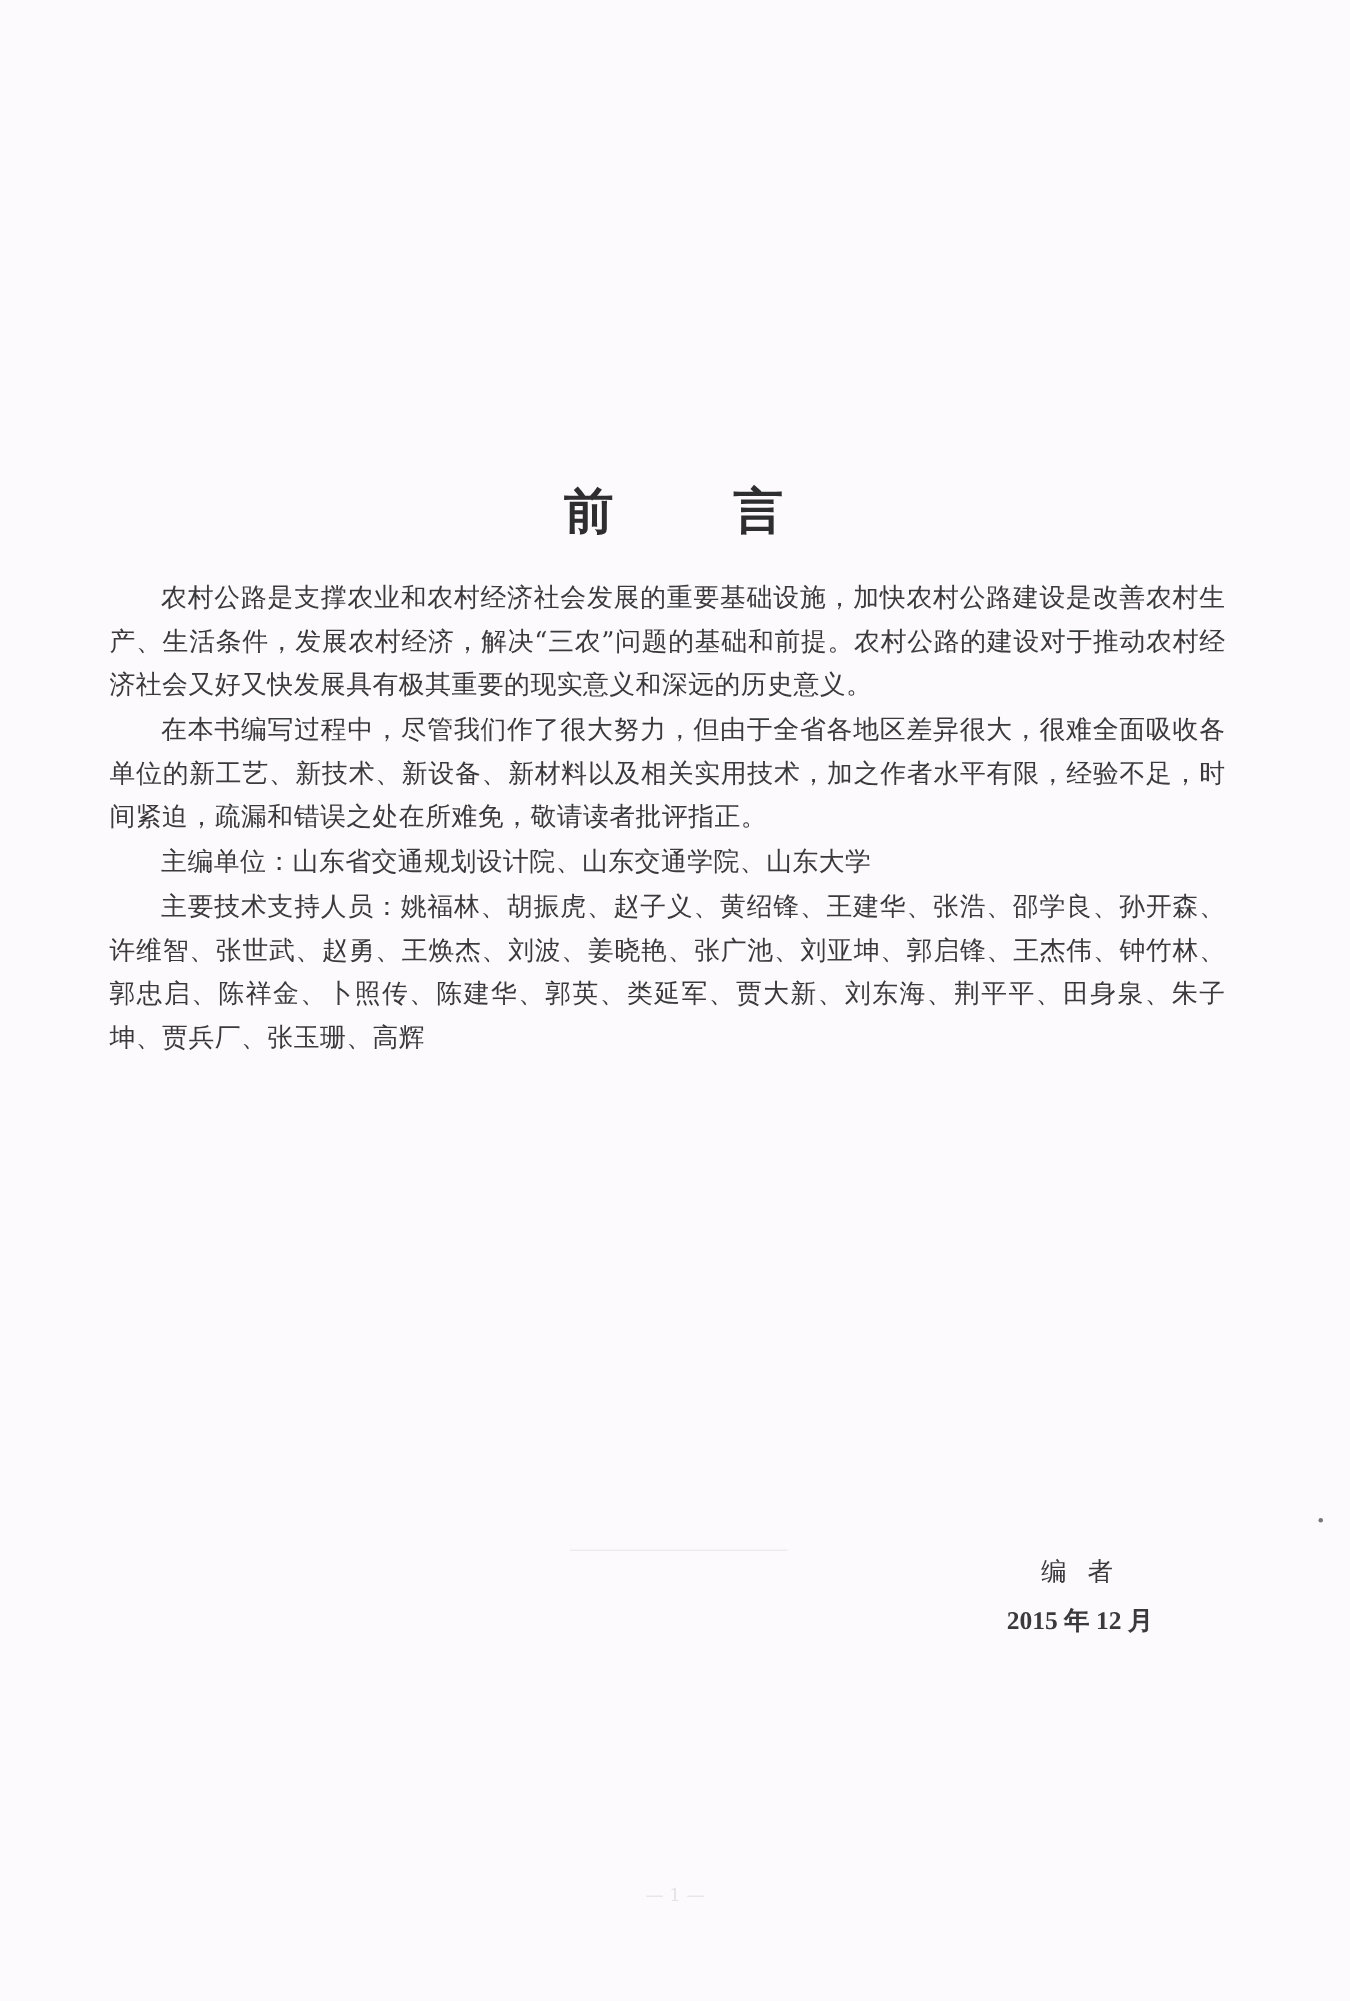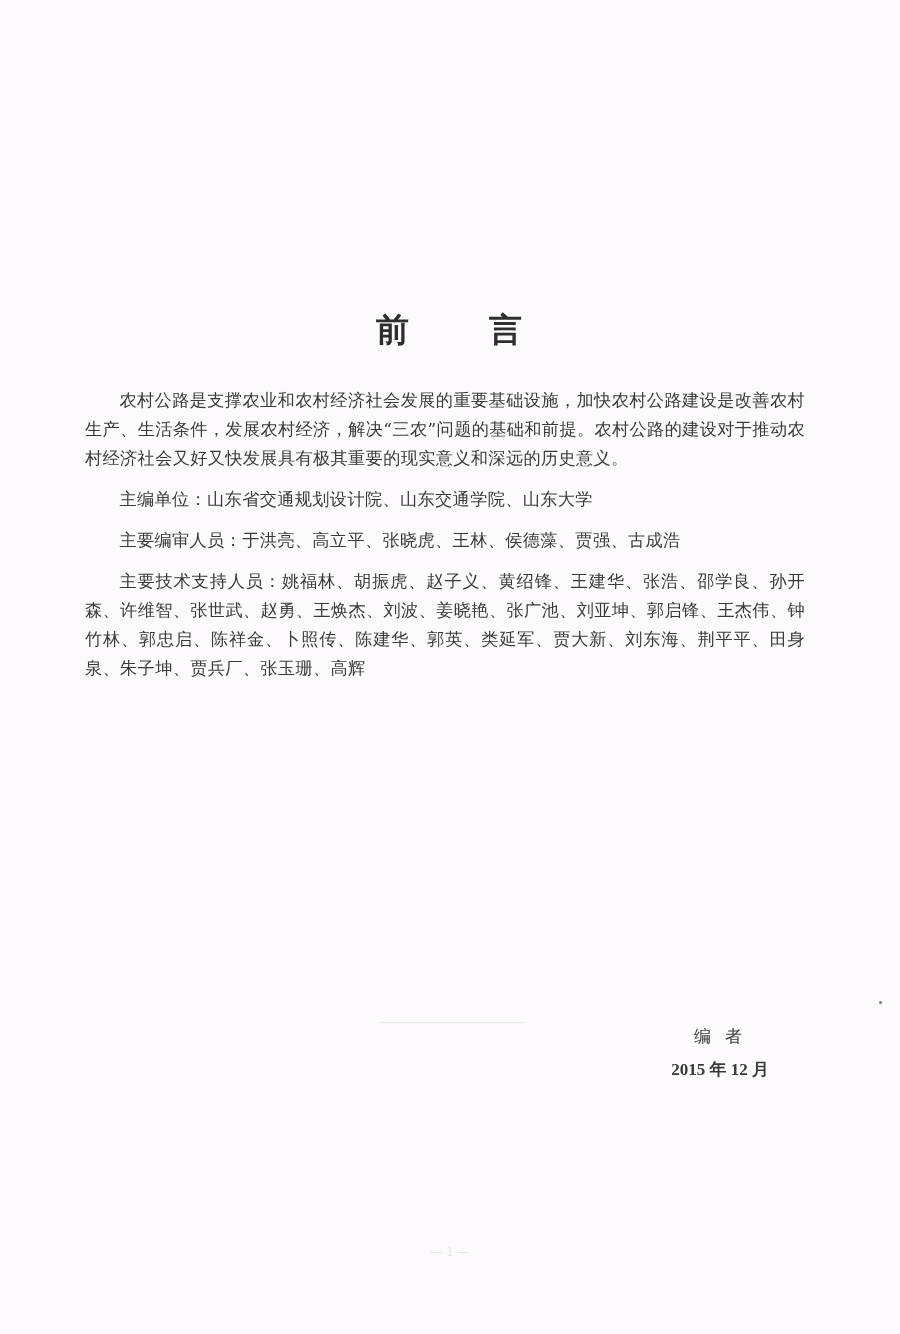--- a/index.html
+++ b/index.html
@@ -3,33 +3,33 @@
   <meta charset="utf-8">
   <style>
     html, body { margin: 0; padding: 0; }
     body {
       width: 900px; height: 1334px; overflow: hidden;
       background: #fcfafc;
       font-family: "DejaVu Serif", "Liberation Serif", serif;
       color: #3a3a3c;
       position: relative;
     }
-    .page { position: absolute; left: 0; top: 0; width: 900px; height: 1196px; }
+    .page { position: absolute; left: 0; top: 11px; width: 900px; height: 1196px; }
     .title {
       position: absolute; top: 286px; left: 0; width: 900px;
       text-align: center; font-size: 33px; font-weight: bold; letter-spacing: 2px;
       color: #2e2e30;
     }
     .title span { display: inline-block; }
     .title .gap { width: 78px; }
     .body {
       position: absolute; left: 73px; top: 374px; width: 744px;
       font-size: 17.2px; line-height: 29px; letter-spacing: 0.35px;
     }
-    .body p { margin: 12px; text-indent: 2em; text-align: justify; }
+    .body p { margin: 0; text-indent: 2em; text-align: justify; }
     .body p.l { margin-bottom: 1px; }
     .sign {
       position: absolute; left: 650px; top: 1025px; width: 140px;
       text-align: center; font-size: 17px;
     }
     .sign .editor { letter-spacing: 14px; margin-left: 10px; }
     .sign .date { margin-top: 10px; font-weight: bold; font-family: "Liberation Serif", serif; font-size: 17px; text-align: center; }
     .ghost {
       position: absolute; height: 1px; background: #ecebf0;
     }
@@ -46,22 +46,22 @@
 
   <div class="ghost" style="left:380px;top:1022px;width:145px;"></div>
   <div class="speck" style="left:879px;top:1001px;"></div>
 
   <h1 class="title">
     <span>前</span><span class="gap"></span><span>言</span>
   </h1>
 
   <div class="body">
     <p class="l">农村公路是支撑农业和农村经济社会发展的重要基础设施，加快农村公路建设是改善农村生产、生活条件，发展农村经济，解决“三农”问题的基础和前提。农村公路的建设对于推动农村经济社会又好又快发展具有极其重要的现实意义和深远的历史意义。</p>
+    <p class="l">在本书编写过程中，尽管我们作了很大努力，但由于全省各地区差异很大，很难全面吸收各单位的新工艺、新技术、新设备、新材料以及相关实用技术，加之作者水平有限，经验不足，时间紧迫，疏漏和错误之处在所难免，敬请读者批评指正。</p>
     <p class="l">主编单位：山东省交通规划设计院、山东交通学院、山东大学</p>
-    <p class="l">主要编审人员：于洪亮、高立平、张晓虎、王林、侯德藻、贾强、古成浩</p>
     <p class="l">主要技术支持人员：姚福林、胡振虎、赵子义、黄绍锋、王建华、张浩、邵学良、孙开森、许维智、张世武、赵勇、王焕杰、刘波、姜晓艳、张广池、刘亚坤、郭启锋、王杰伟、钟竹林、郭忠启、陈祥金、卜照传、陈建华、郭英、类延军、贾大新、刘东海、荆平平、田身泉、朱子坤、贾兵厂、张玉珊、高辉</p>
   </div>
 
   <div class="sign">
     <div class="editor">编者</div>
     <div class="date">2015 年 12 月</div>
   </div>
 
   <div class="pagenum">— 1 —</div>
 </div>

